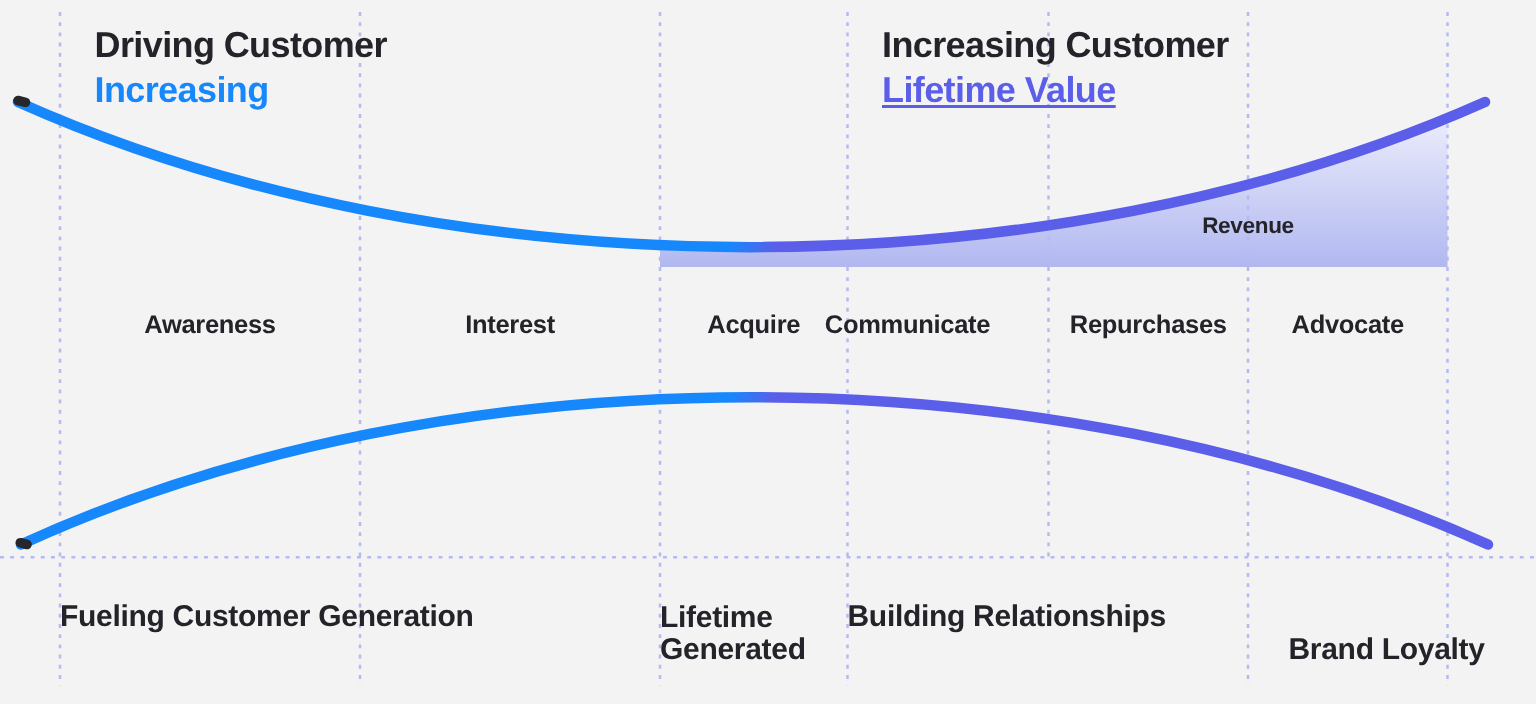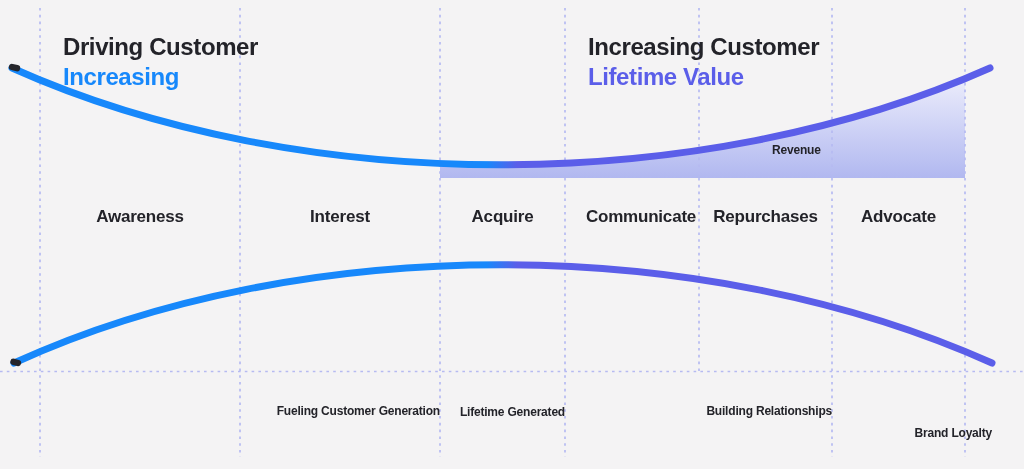--- a/index.html
+++ b/index.html
@@ -15,47 +15,47 @@
   html,body{width:1024px;height:469px;}
   body{
     font-family:"Liberation Sans", sans-serif;
     background:var(--background);
     position:relative;
     overflow:hidden;
     color:var(--text-dark);
   }
   .stage-canvas{position:absolute;left:0;top:0;width:1024px;height:469px;}
   svg{position:absolute;left:0;top:0;display:block;}
-  .title{position:absolute;top:16px;font-size:24px;font-weight:bold;letter-spacing:-0.4px;line-height:30px;white-space:nowrap;margin-top:16px;}
+  .title{position:absolute;top:16px;font-size:24px;font-weight:bold;letter-spacing:-0.4px;line-height:30px;white-space:nowrap;}
   .title-left{left:63px;}
   .title-right{left:588px;}
   .title .line2-blue{color:var(--acquisition-blue);}
-  .title .line2-purple{color:var(--lifetime-purple);}
+  .title .line2-purple{color:var(--lifetime-purple);text-decoration:underline;}
   .stage-label{
     position:absolute;top:206px;height:22px;line-height:22px;
     text-align:center;font-size:17px;font-weight:bold;letter-spacing:-0.2px;
     white-space:nowrap;
   }
   .st-awareness{left:40px;width:200px;}
   .st-interest{left:240px;width:200px;}
   .st-acquire{left:440px;width:125px;}
-  .st-communicate{left:574px;width:134px;}
+  .st-communicate{left:538px;width:134px;}
   .st-repurchases{left:699px;width:133px;}
   .st-advocate{left:832px;width:133px;}
   .phase-label{
     position:absolute;top:400px;height:22px;line-height:22px;
-    text-align:right;font-size:12px;font-weight:bold;letter-spacing:-0.2px;
+    text-align:left;font-size:20px;font-weight:bold;letter-spacing:-0.2px;
   }
   .ph-fueling{left:40px;width:400px;}
   .ph-customer-generated{left:440px;width:125px;top:402px;line-height:21px;height:auto;}
   .ph-building{left:565px;width:267px;}
   .ph-brand-loyalty{left:859px;width:133px;top:402px;margin-top:20px;}
   .revenue-label{
     position:absolute;left:772px;top:141px;width:120px;height:19px;line-height:19px;
-    text-align:left;font-size:12px;font-weight:bold;letter-spacing:-0.2px;
+    text-align:center;font-size:15px;font-weight:bold;letter-spacing:-0.2px;
   }
 </style>
 </head>
 <body>
 
 <div class="stage-canvas">
 
   <svg width="1024" height="469" viewBox="0 0 1024 469">
     <defs>
       <linearGradient id="strokeGrad" gradientUnits="userSpaceOnUse" x1="0" y1="0" x2="1024" y2="0">

